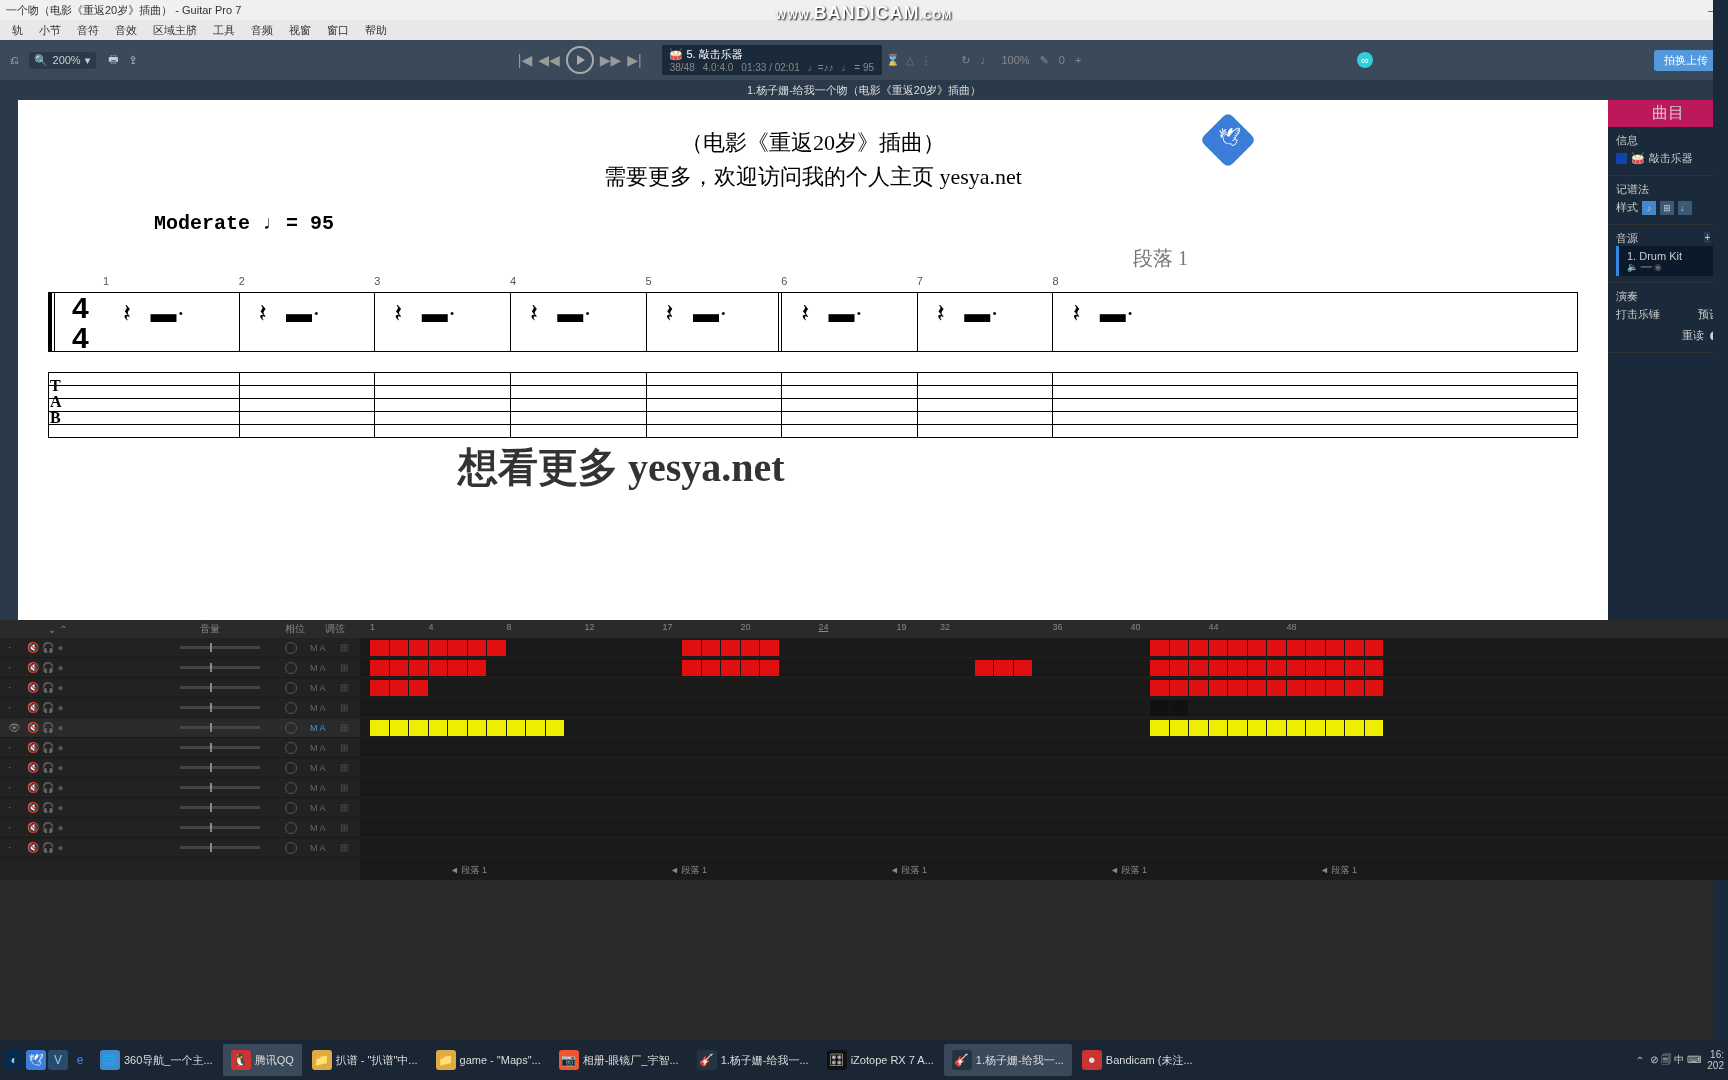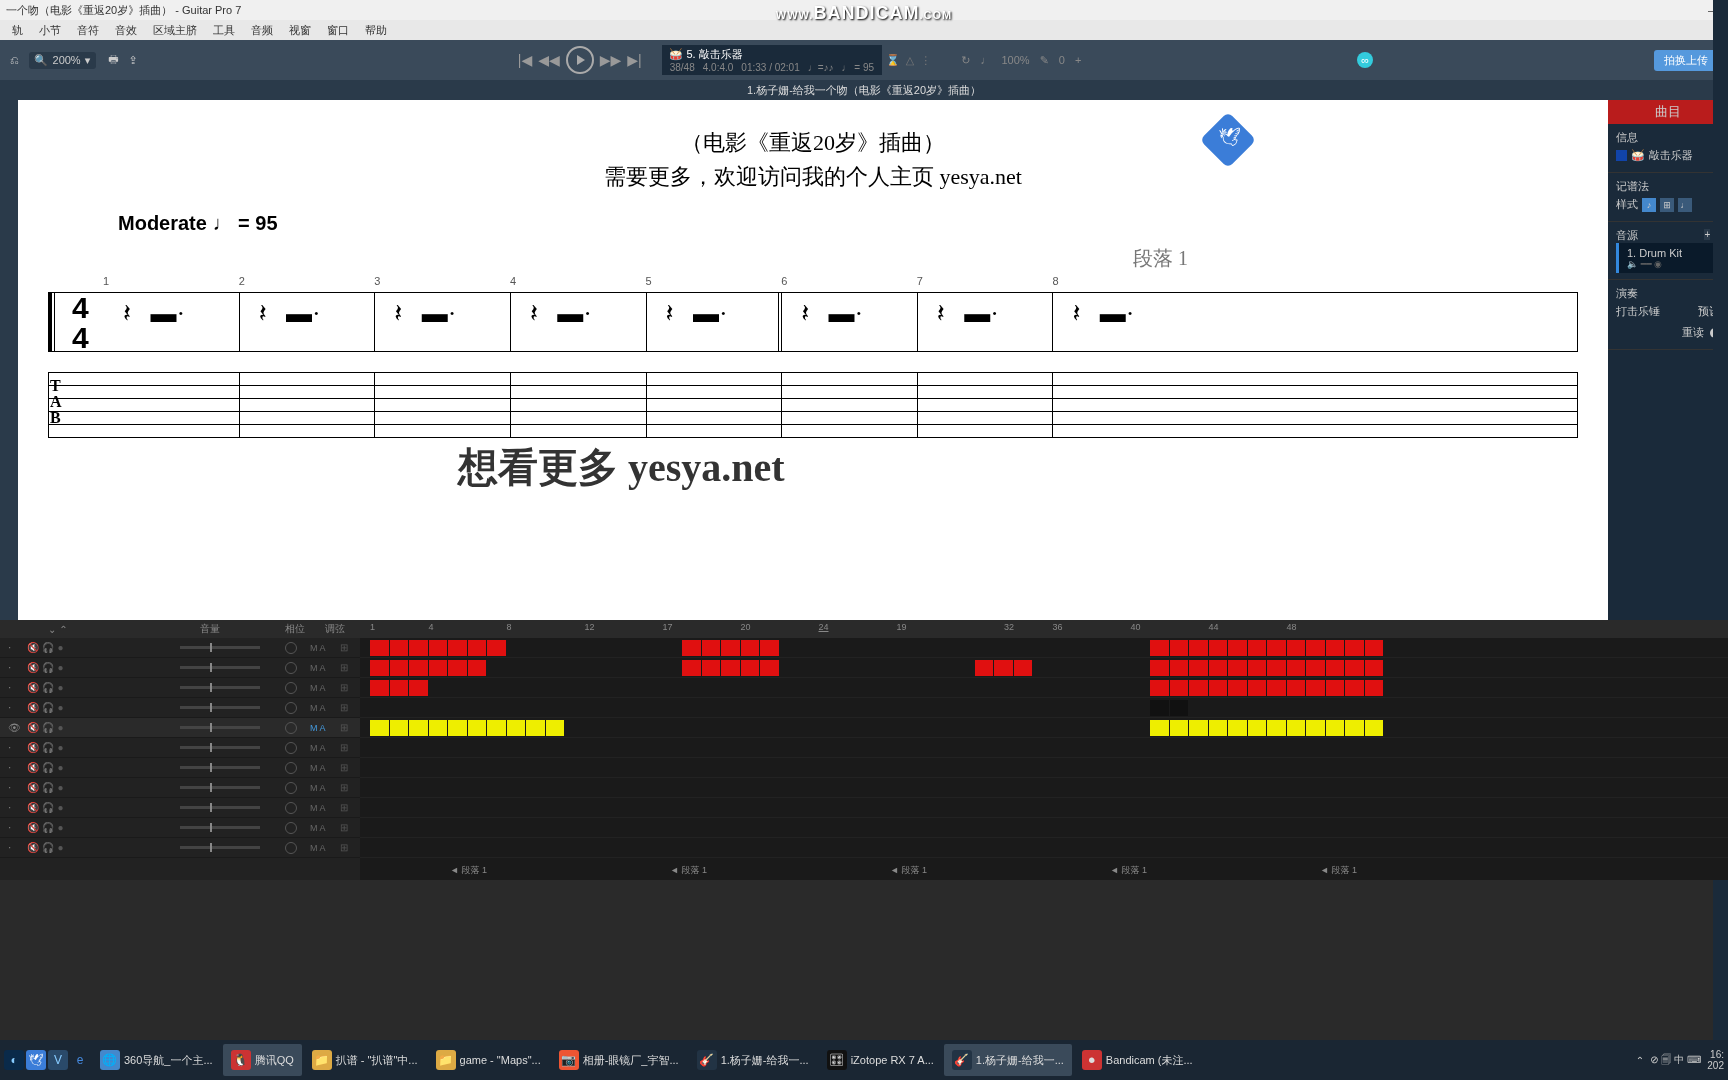--- a/index.html
+++ b/index.html
@@ -17,29 +17,29 @@
 .track-info .line1 { font-size:11px; color:#fff; }
 .track-info .line2 { font-size:10px; color:#888; display:flex; gap:8px; }
 .upload-btn { margin-left:auto; background:#5599dd; padding:3px 10px; border-radius:3px; font-size:11px; color:#fff; display:flex; align-items:center; gap:3px; }
 .link-icon { width:16px; height:16px; background:#33ccdd; border-radius:50%; margin-right:5px; }
 .tab-bar { height:20px; background:#2a3a4a; color:#ddd; font-size:11px; text-align:center; line-height:20px; }
 .main-area { display:flex; height:520px; }
 .left-toolbar { width:18px; background:#2a3a4a; }
 .score-area { flex:1; background:#fff; position:relative; padding:20px; }
 .right-panel { width:120px; background:#1a2a3a; color:#ccc; font-size:11px; }
 .right-panel .section { border-bottom:1px solid #333; padding:6px 8px; }
-.right-panel .hdr { background:#b91c1c; padding:3px 8px; font-size:13px; }
+.right-panel .hdr { background:#be185d; padding:3px 8px; font-size:16px; }
 .right-panel .track-item { background:#0a1a2a; padding:4px 8px; border-left:3px solid #3388dd; }
 .bird-icon { position:absolute; right:360px; top:20px; width:40px; height:40px; background:#3b7dd8; transform:rotate(45deg); border-radius:6px; }
 .bird-icon::after { content:"🕊"; position:absolute; transform:rotate(-45deg); color:#fff; font-size:18px; left:8px; top:6px; }
 .score-title { text-align:center; font-size:42px; font-family:"SimSun",serif; color:#000; margin-top:60px; }
 .score-sub { text-align:center; font-size:22px; font-family:"SimSun",serif; color:#000; margin-top:8px; }
 .score-credit { text-align:center; font-size:22px; font-family:"SimSun",serif; color:#000; margin-top:4px; }
 .score-link { text-align:center; font-size:22px; font-family:"SimSun",serif; color:#000; margin-top:4px; }
-.tempo { font-size:20px; font-weight:bold; font-family:Liberation Sans, sans-serif; margin:20px 0 0 80px; }
+.tempo { font-size:20px; font-weight:bold; font-family:Liberation Mono, monospace; margin:20px 0 0 116px; }
 .section-label { text-align:right; padding-right:400px; font-size:20px; color:#777; font-family:"SimSun",serif; margin-top:10px; }
 .watermark { position:absolute; top:340px; left:440px; font-size:40px; font-weight:bold; color:#333; font-family:"SimSun",serif; z-index:10; }
 .staff { position:relative; margin:10px 0 0 0; height:160px; }
 .rhythm-staff { position:absolute; top:10px; left:10px; right:10px; height:60px; border-top:1px solid #000; border-bottom:1px solid #000; }
 .rhythm-staff::before { content:""; position:absolute; left:0; top:0; bottom:0; width:4px; background:#000; }
 .rhythm-staff::after { content:""; position:absolute; left:6px; top:0; bottom:0; width:1px; background:#000; }
 .time-sig { position:absolute; left:24px; top:0px; font-size:30px; font-weight:bold; font-family:"Times New Roman",serif; line-height:30px; }
 .rest-group { position:absolute; top:6px; font-size:26px; font-family:"Times New Roman",serif; }
 .measure-num { position:absolute; top:-18px; font-size:11px; color:#555; }
 .barline { position:absolute; top:0; bottom:0; width:1px; background:#000; }
@@ -372,21 +372,21 @@
   <div class="grid-area">
     <div class="grid-ruler" id="grid-ruler">
         <span style="left: 10px;">1</span>
         <span style="left: 68.5px;">4</span>
         <span style="left: 146.5px;">8</span>
         <span style="left: 224.5px;">12</span>
         <span style="left: 302.5px;">17</span>
         <span style="left: 380.5px;">20</span>
         <span style="left: 458.5px; text-decoration: underline;">24</span>
         <span style="left: 536.5px;">19</span>
-        <span style="left: 644px;">32</span>
+        <span style="left: 580px;">32</span>
         <span style="left: 692.5px;">36</span>
         <span style="left: 770.5px;">40</span>
         <span style="left: 848.5px;">44</span>
         <span style="left: 926.5px;">48</span>
       </div>
     <div class="grid-body" id="grid-body">
         <div class="grid-row">
           <div class="cell red" style="left: 10px; width: 18.5px;"></div>
           <div class="cell red" style="left: 29.5px; width: 18.5px;"></div>
           <div class="cell red" style="left: 49px; width: 18.5px;"></div>

